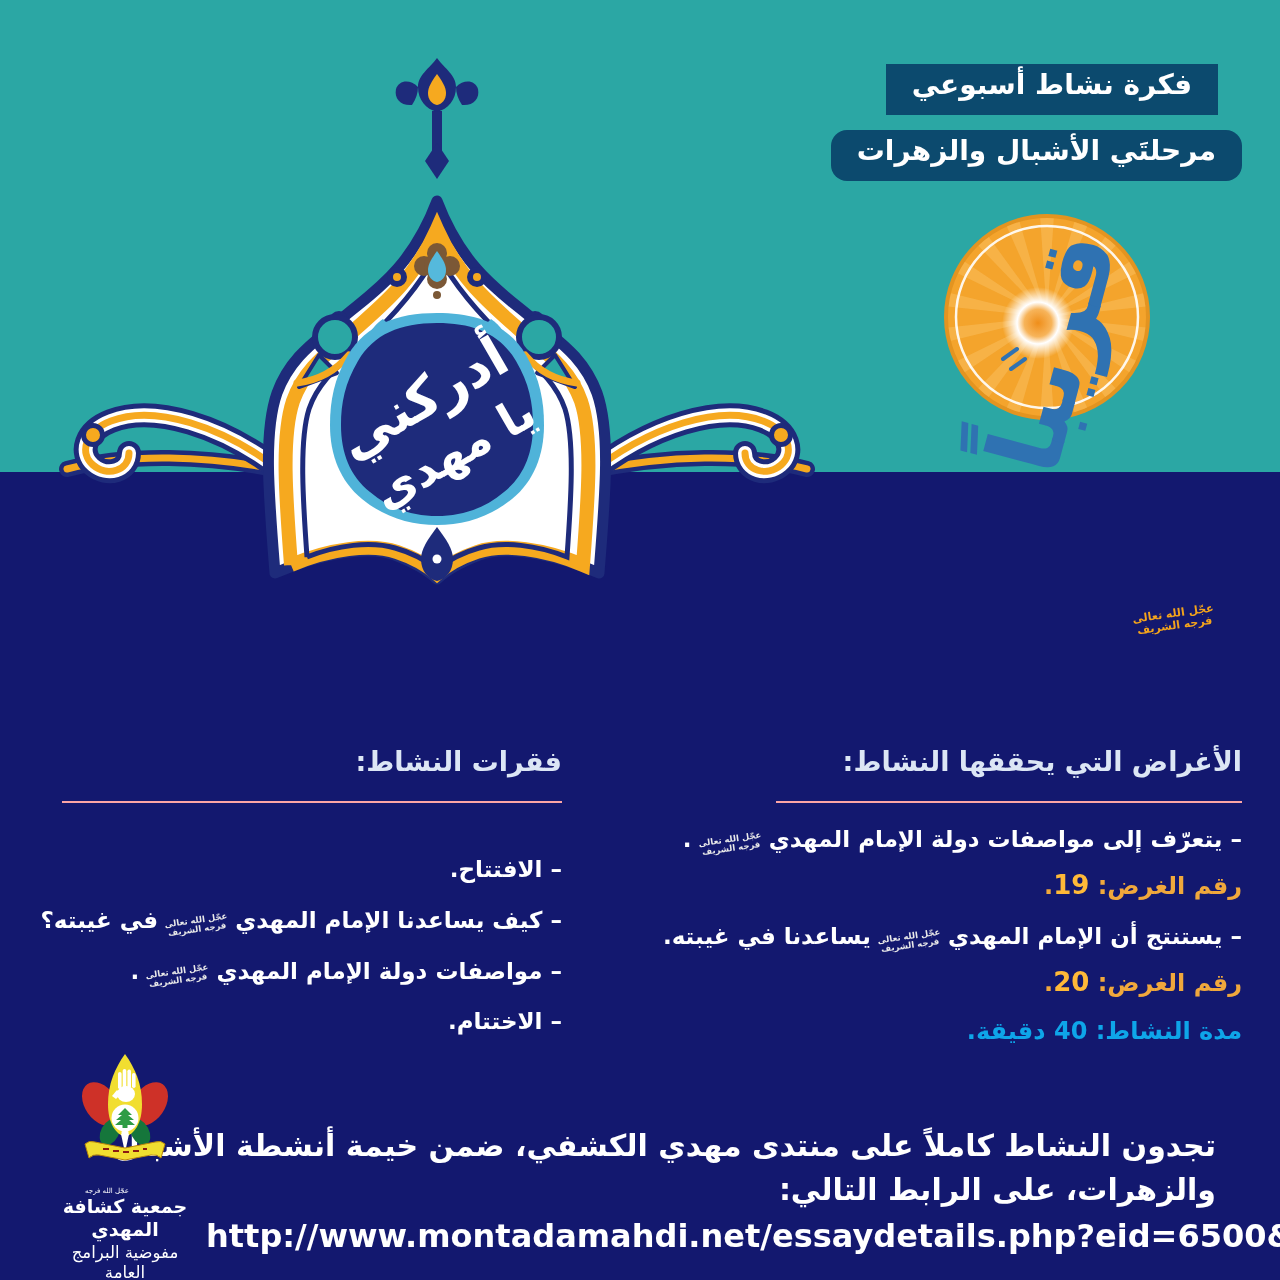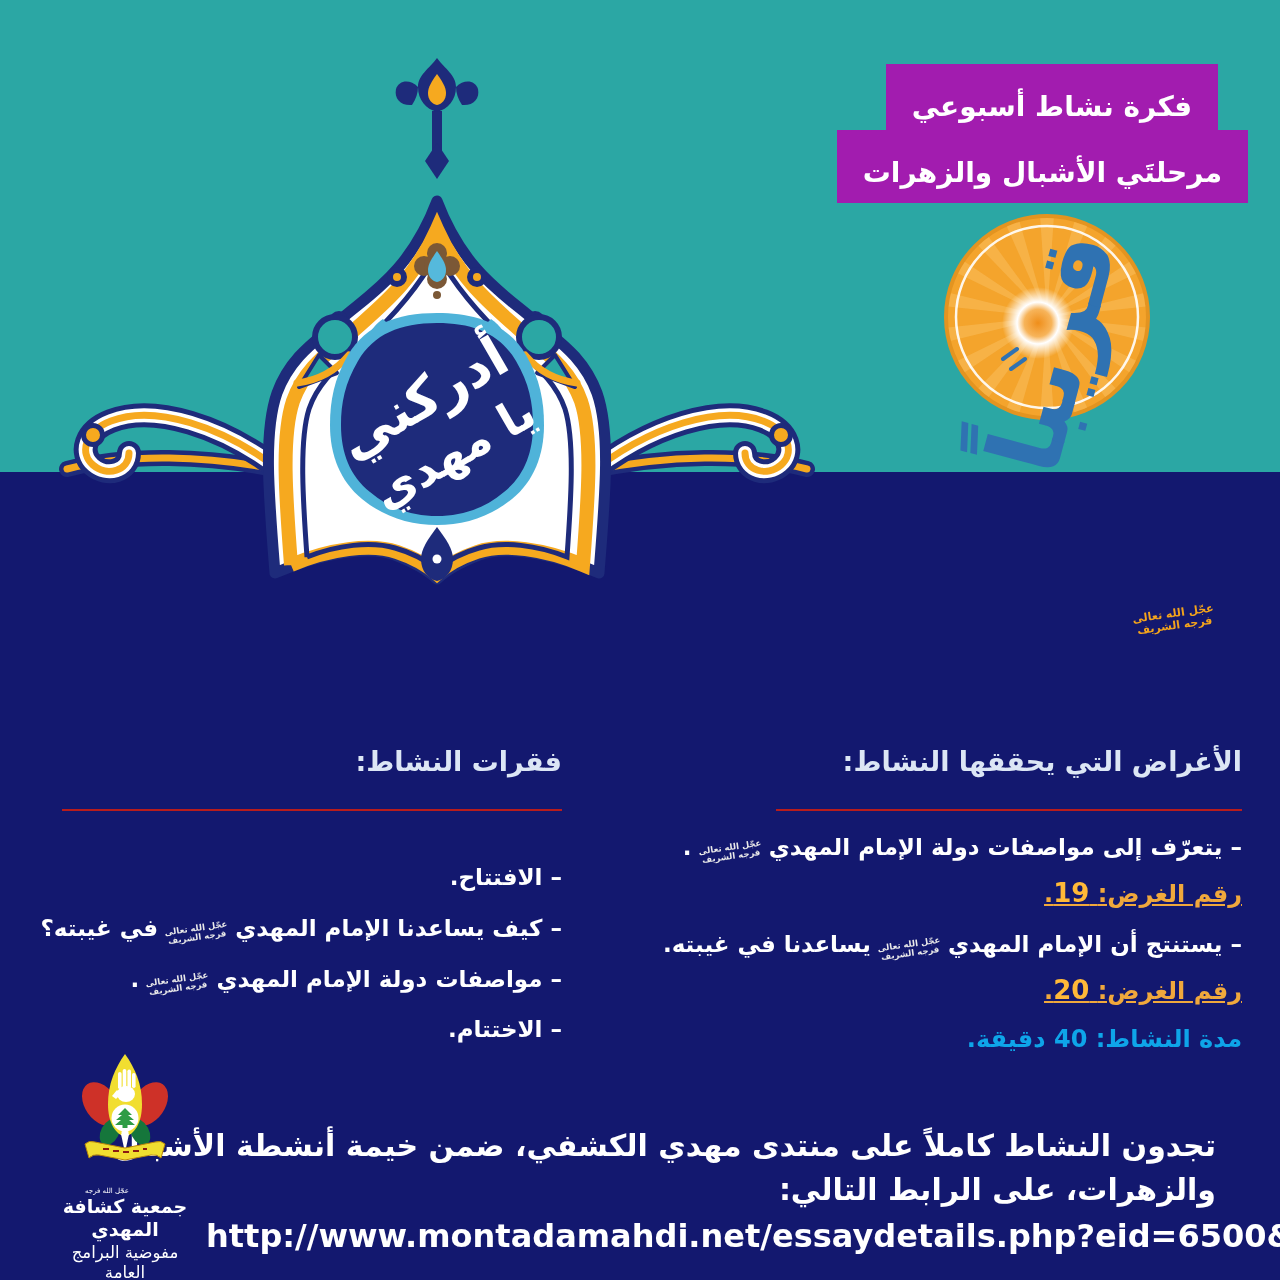--- a/index.html
+++ b/index.html
@@ -3,24 +3,24 @@
 <meta charset="utf-8">
 <style>
   html,body{margin:0;padding:0;background:#222;}
   .poster{
     position:relative;width:1280px;height:1280px;overflow:hidden;
     background:#13186F;font-family:"DejaVu Sans",sans-serif;
   }
   .teal-band{position:absolute;top:0;left:0;width:1280px;height:472px;background:#2BA7A4;}
 
   
-  .badge{position:absolute;background:#a21caf;color:#fff;font-weight:bold;
-         font-size:28px;padding:26px 26px 14px;direction:rtl;white-space:nowrap;text-align:center;}
+  .badge{position:absolute;background:#0c4a6e;color:#fff;font-weight:bold;
+         font-size:28px;padding:4px 26px 14px;direction:rtl;white-space:nowrap;text-align:center;}
   .badge-1{top:64px;right:62px;}
-  .badge-2{top:130px;right:32px;}
+  .badge-2{top:130px;right:38px;border-radius:16px;}
 
   
   .ornament{position:absolute;left:47px;top:25px;width:780px;height:575px;}
   .sun-logo{position:absolute;left:941px;top:211px;width:216px;height:266px;overflow:visible;}
 
   
   .main-title{position:absolute;top:586px;right:58px;direction:rtl;white-space:nowrap;
               color:#F7A61B;font-weight:bold;font-size:42px;line-height:1.2;}
 
   
@@ -29,24 +29,24 @@
   .seal span{display:block;font-size:8.5px;font-weight:bold;}
   .seal-gold{color:#F2A31C;}
   .seal-white{color:#E9E9E9;}
   .seal-lg span{font-size:11px;}
 
   
   .col{position:absolute;direction:rtl;text-align:right;}
   .col-right{top:746px;right:38px;width:466px;}
   .col-left{top:746px;left:62px;width:500px;}
   .col-heading{color:#DCE6F5;font-size:27px;font-weight:bold;
-               padding-bottom:32px;border-bottom:2px solid #b91c1c;}
+               padding-bottom:24px;border-bottom:2px solid #fca5a5;}
   .item{color:#fff;font-weight:bold;font-size:23px;white-space:nowrap;line-height:1.25;}
   .col-right .item{margin-top:22px;}
-  .goal-num{color:#F0A83C;font-weight:bold;font-size:24px;margin-top:16px;white-space:nowrap;text-decoration:underline;}
+  .goal-num{color:#F0A83C;font-weight:bold;font-size:24px;margin-top:16px;white-space:nowrap;}
   .goal-num strong{color:#FFB938;font-size:26px;}
   .duration{color:#0ea5e9;font-weight:bold;font-size:24px;margin-top:20px;white-space:nowrap;}
   .col-left .item{margin-top:22px;}
   .col-left .item.first{margin-top:52px;}
 
   
   .footer{position:absolute;top:1124px;right:64px;width:1010px;direction:rtl;
           text-align:right;color:#fff;font-weight:bold;font-size:30px;line-height:1.45;}
   .footer .f-line{white-space:nowrap;}
   .footer .url{direction:ltr;text-align:right;font-size:32px;margin-top:2px;white-space:nowrap;}

